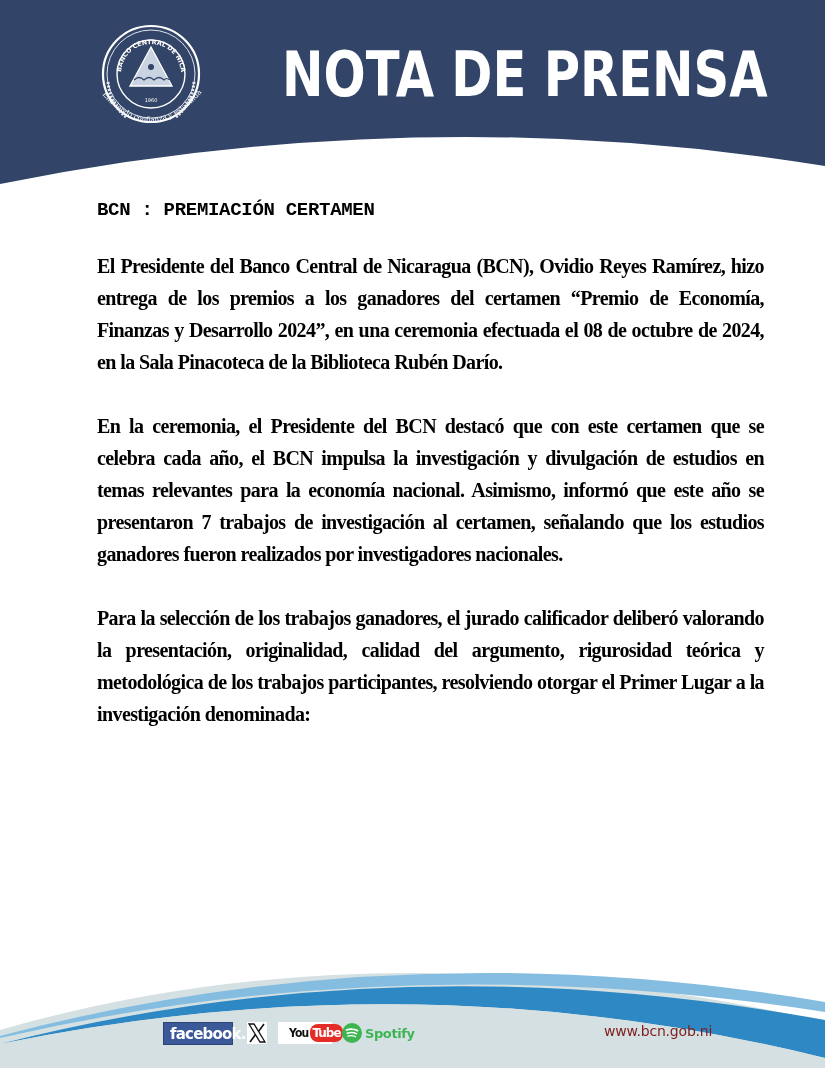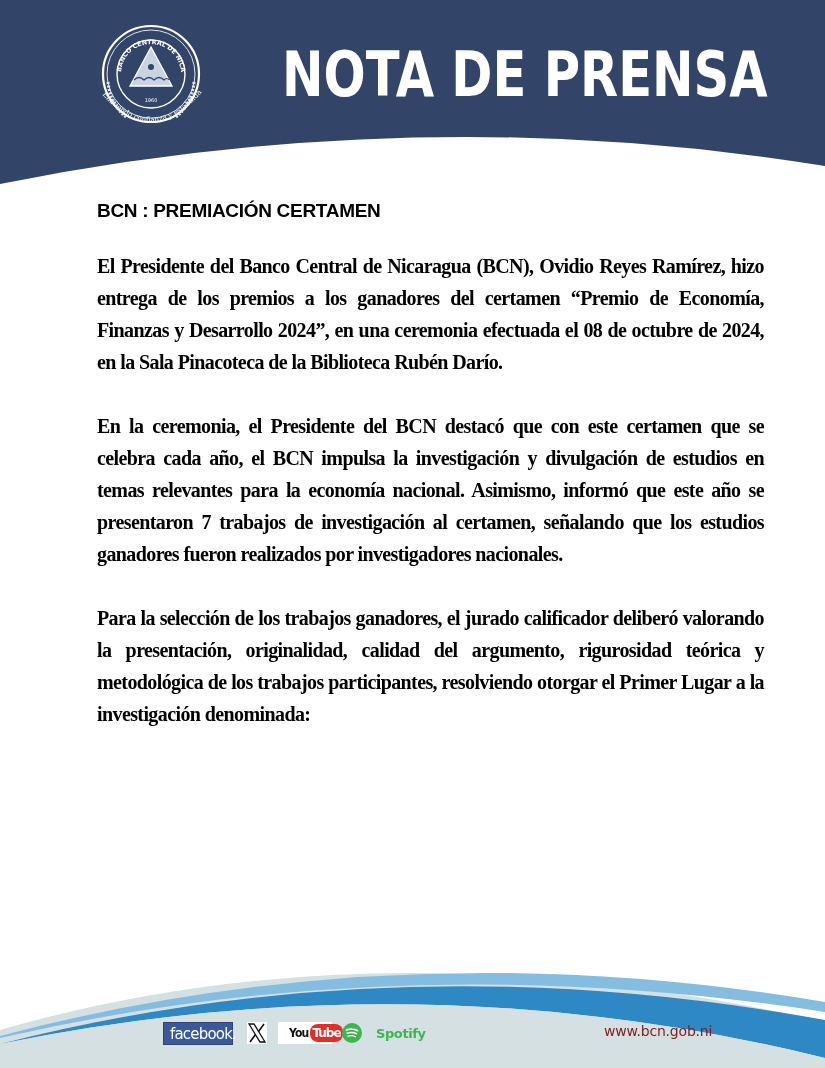--- a/index.html
+++ b/index.html
@@ -45,21 +45,21 @@
       white-space: nowrap;
       line-height: 70px;
     }
     .content {
       position: absolute;
       left: 97px;
       top: 195px;
       width: 667px;
     }
     .headline {
-      font-family: Liberation Sans, sans-serif;
+      font-family: Liberation Mono, monospace;
       font-weight: bold;
       font-size: 19px;
       line-height: 31px;
       margin: 0 0 24px 0;
       letter-spacing: -0.3px;
     }
     .headline div { white-space: nowrap; }
     .para {
       font-family: Liberation Serif, serif;
       font-weight: bold;
@@ -85,21 +85,21 @@
       top: 1021px;
       left: 163px;
       height: 24px;
       display: flex;
       align-items: center;
     }
     .fb {
       background: #3b5998;
       color: #fff;
       font-family: "DejaVu Sans", sans-serif;
-      font-weight: normal;
+      font-weight: bold;
       font-size: 15px;
       letter-spacing: -0.8px;
       height: 23px;
       line-height: 23px;
       padding: 0 6px 0 6px;
       width: 70px;
       box-sizing: border-box;
       text-align: center;
       border: 1px solid #2d4373;
     }
@@ -145,21 +145,21 @@
       display: flex;
       align-items: center;
     }
     .spotify-circle {
       width: 20px; height: 20px;
       border-radius: 50%;
       background: #3fb552;
       display: flex; align-items: center; justify-content: center;
     }
     .spotify-label {
-      margin-left: 14px;
+      margin-left: 3px;
       font-family: "DejaVu Sans", sans-serif;
       font-weight: bold;
       font-size: 13px;
       color: #3fb552;
       letter-spacing: -0.4px;
       text-align: right;
     }
     .website {
       position: absolute;
       left: 572px;

